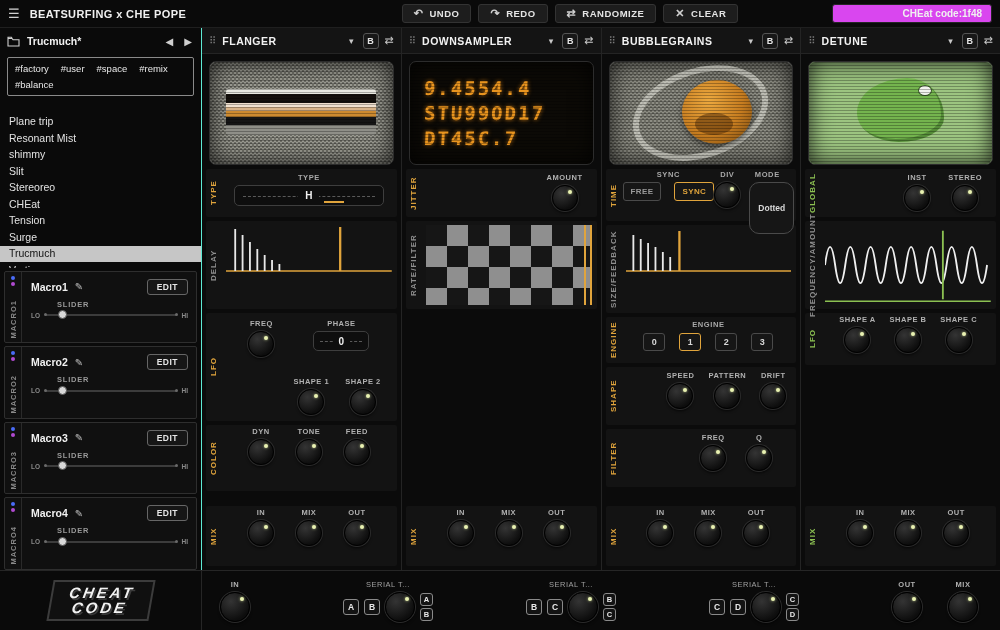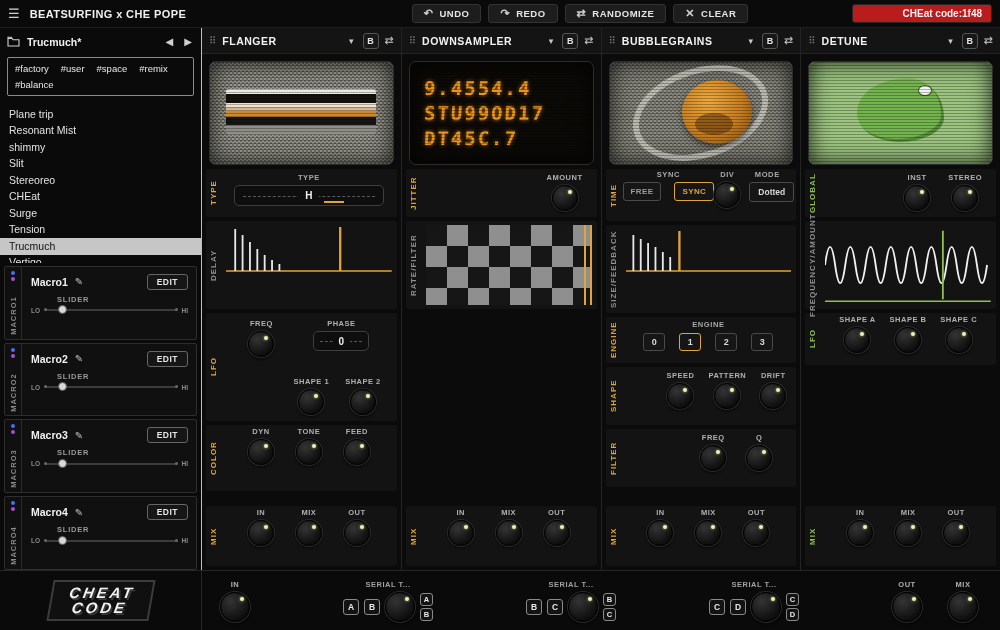--- a/index.html
+++ b/index.html
@@ -8,34 +8,34 @@
   .app { width:1000px; height:630px; background:#060606; position:relative; overflow:hidden; display:flex; flex-direction:column; }
 
   
   .topbar { height:28px; flex:0 0 28px; display:flex; align-items:center; background:#0a0a0a; border-bottom:1px solid #1f1f1f; padding:0 8px; }
   .tb-left { display:flex; align-items:center; gap:10px; width:300px; }
   .menu-icon { font-size:13px; color:#cfcfcf; cursor:pointer; }
   .tb-title { font-weight:bold; font-size:11px; letter-spacing:.4px; color:#f0f0f0; white-space:nowrap; }
   .tb-center { display:flex; gap:7px; flex:1; justify-content:center; }
   .tb-btn { background:#1d1d1d; border:1px solid #333; border-radius:3px; color:#e5e5e5; font-size:9.5px; font-weight:bold; padding:3px 11px; display:flex; gap:6px; align-items:center; letter-spacing:.5px; cursor:pointer; }
   .tb-btn .ic { color:#cfcfcf; font-size:11px; line-height:1; }
-  .cheat-code { width:140px; text-align:right; background:#b91c1c; border:1px solid #262626; border-radius:3px; padding:3px 9px; font-size:10px; font-weight:bold; color:#f0f0f0; white-space:nowrap; }
+  .cheat-code { width:160px; text-align:right; background:#d946ef; border:1px solid #262626; border-radius:3px; padding:3px 9px; font-size:10px; font-weight:bold; color:#f0f0f0; white-space:nowrap; }
 
   
   .main { flex:1; display:flex; min-height:0; }
 
   
   .sidebar { width:202px; flex:0 0 202px; border-right:1px solid #5eead4; display:flex; flex-direction:column; background:#0a0a0a; }
   .preset-row { height:30px; display:flex; align-items:center; gap:7px; padding:0 7px; }
   .folder-ic svg { display:block; }
   .preset-name { flex:1; font-size:10.5px; font-weight:bold; color:#f0f0f0; }
   .nav-arrow { font-size:10px; color:#cfcfcf; cursor:pointer; padding:1px 2px; }
   .tags-box { margin:2px 7px 4px 7px; border:1px solid #8a8a8a; border-radius:2px; padding:5px 7px; display:flex; flex-wrap:wrap; gap:5px 12px; }
   .tag { font-size:9.5px; color:#e8e8e8; cursor:pointer; white-space:nowrap; }
-  .preset-list { height:172px; overflow:hidden; margin-top:6px; font-size:10.5px; }
+  .preset-list { height:172px; overflow:hidden; margin-top:14px; font-size:10.5px; }
   .preset-item { padding:1.5px 9px; color:#e2e2e2; cursor:pointer; line-height:13.5px; }
   .preset-item.selected { background:#c6c6c6; color:#111; }
 
   .macro-panel { margin:3px 4px 0 4px; border:1px solid #2e2e2e; background:#101010; height:81px; display:flex; border-radius:2px; }
   .macro-side { width:17px; border-right:1px solid #2a2a2a; display:flex; flex-direction:column; align-items:center; padding:4px 0; }
   .macro-dots { display:flex; flex-direction:column; gap:2px; }
   .mdot { width:4px; height:4px; border-radius:50%; }
   .mdot.blue { background:#4a6cf7; } .mdot.purple { background:#b04ad0; }
   .macro-vlabel { flex:1; writing-mode:vertical-rl; transform:rotate(180deg); font-size:7.5px; font-weight:bold; letter-spacing:1px; color:#8a8a8a; display:flex; align-items:center; }
   .macro-main { flex:1; padding:7px 8px 5px 9px; display:flex; flex-direction:column; }
@@ -113,34 +113,34 @@
 
   .viz { position:absolute; inset:4px 5px; }
   .viz svg { width:100%; height:100%; display:block; }
   .checker { position:absolute; inset:4px 5px; background:repeating-conic-gradient(#8f8f8f 0% 25%, #161616 0% 50%) 0 0/42px 42px; border-right:2px solid #e0a43c; }
   .checker::after { content:""; position:absolute; top:0; bottom:0; right:4px; width:1.5px; background:#e0a43c; }
 
   .toggle-btn { border:1px solid #4a4a4a; border-radius:3px; background:#161616; color:#9a9a9a; font-size:8px; font-weight:bold; padding:4px 7px; cursor:pointer; letter-spacing:.4px; }
   .toggle-btn.active { border-color:#e0a43c; color:#e0a43c; }
   .eng-btn { border:1px solid #4a4a4a; border-radius:3px; background:#161616; color:#d8d8d8; font-size:9px; font-weight:bold; width:22px; height:18px; display:flex; align-items:center; justify-content:center; cursor:pointer; }
   .eng-btn.active { border-color:#e0a43c; }
-  .dd-box { border:1px solid #4a4a4a; border-radius:3px; background:#161616; color:#d8d8d8; font-size:8.5px; font-weight:bold; padding:4px 8px; cursor:pointer;margin-left:9px; }
+  .dd-box { border:1px solid #4a4a4a; border-radius:10px; background:#161616; color:#d8d8d8; font-size:8.5px; font-weight:bold; padding:20px 8px; cursor:pointer;margin-left:9px; }
 
   .time-grid { display:flex; justify-content:space-between; align-items:flex-start; padding:1px 2px; }
   .time-col { display:flex; flex-direction:column; align-items:center; gap:3px; }
   .free-sync { display:flex; gap:13px; }
 
   
   .bottombar { height:60px; flex:0 0 60px; border-top:1px solid #262626; display:flex; background:#0a0a0a; }
   .logo-cell { width:202px; flex:0 0 202px; border-right:1px solid #262626; display:flex; align-items:center; justify-content:center; }
   .logo { transform:skewX(-10deg); border:2px solid #3c3c3c; background:#101010; padding:3px 16px 4px 16px; text-align:center; }
   .logo .l { display:block; font-weight:bold; font-style:italic; font-size:15px; letter-spacing:3px; color:#f2f2f2; line-height:15px; text-shadow:2px 2px 0 #3a3a3a; }
   .io { flex:1; display:flex; align-items:center; justify-content:space-between; padding:0 22px 0 18px; }
   .serial-group { display:flex; flex-direction:column; align-items:center; gap:3px; }
-  .serial-label { font-size:7.5px; font-weight:bold; color:#a0a0a0; letter-spacing:.5px; }
+  .serial-label { font-size:7.5px; font-weight:normal; color:#a0a0a0; letter-spacing:.5px; }
   .serial-row { display:flex; align-items:center; gap:5px; }
   .sq-btn { border:1px solid #8a8a8a; border-radius:3px; background:#131313; color:#e8e8e8; width:16px; height:16px; display:flex; align-items:center; justify-content:center; font-size:8.5px; font-weight:bold; cursor:pointer; }
   .sq-btn.tiny { width:13px; height:13px; font-size:7.5px; }
   .stack { display:flex; flex-direction:column; gap:2px; }
   .outmix { display:flex; gap:26px; }
 </style>
 </head>
 <body>
 
 <div class="app">
@@ -193,22 +193,22 @@
         <span class="tag">#balance</span>
       </div>
 
       <div class="preset-list">
         <div class="preset-item">Plane trip</div>
         <div class="preset-item">Resonant Mist</div>
         <div class="preset-item">shimmy</div>
         <div class="preset-item">Slit</div>
         <div class="preset-item">Stereoreo</div>
         <div class="preset-item">CHEat</div>
+        <div class="preset-item">Tension</div>
         <div class="preset-item">Surge</div>
-        <div class="preset-item">Tension</div>
         <div class="preset-item selected">Trucmuch</div>
         <div class="preset-item">Vertigo</div>
         <div class="preset-item">Whisper</div>
       </div>
 
       <div class="macro-panel">
         <div class="macro-side">
           <span class="macro-dots">
               <i class="mdot blue"></i>
               <i class="mdot purple"></i>

